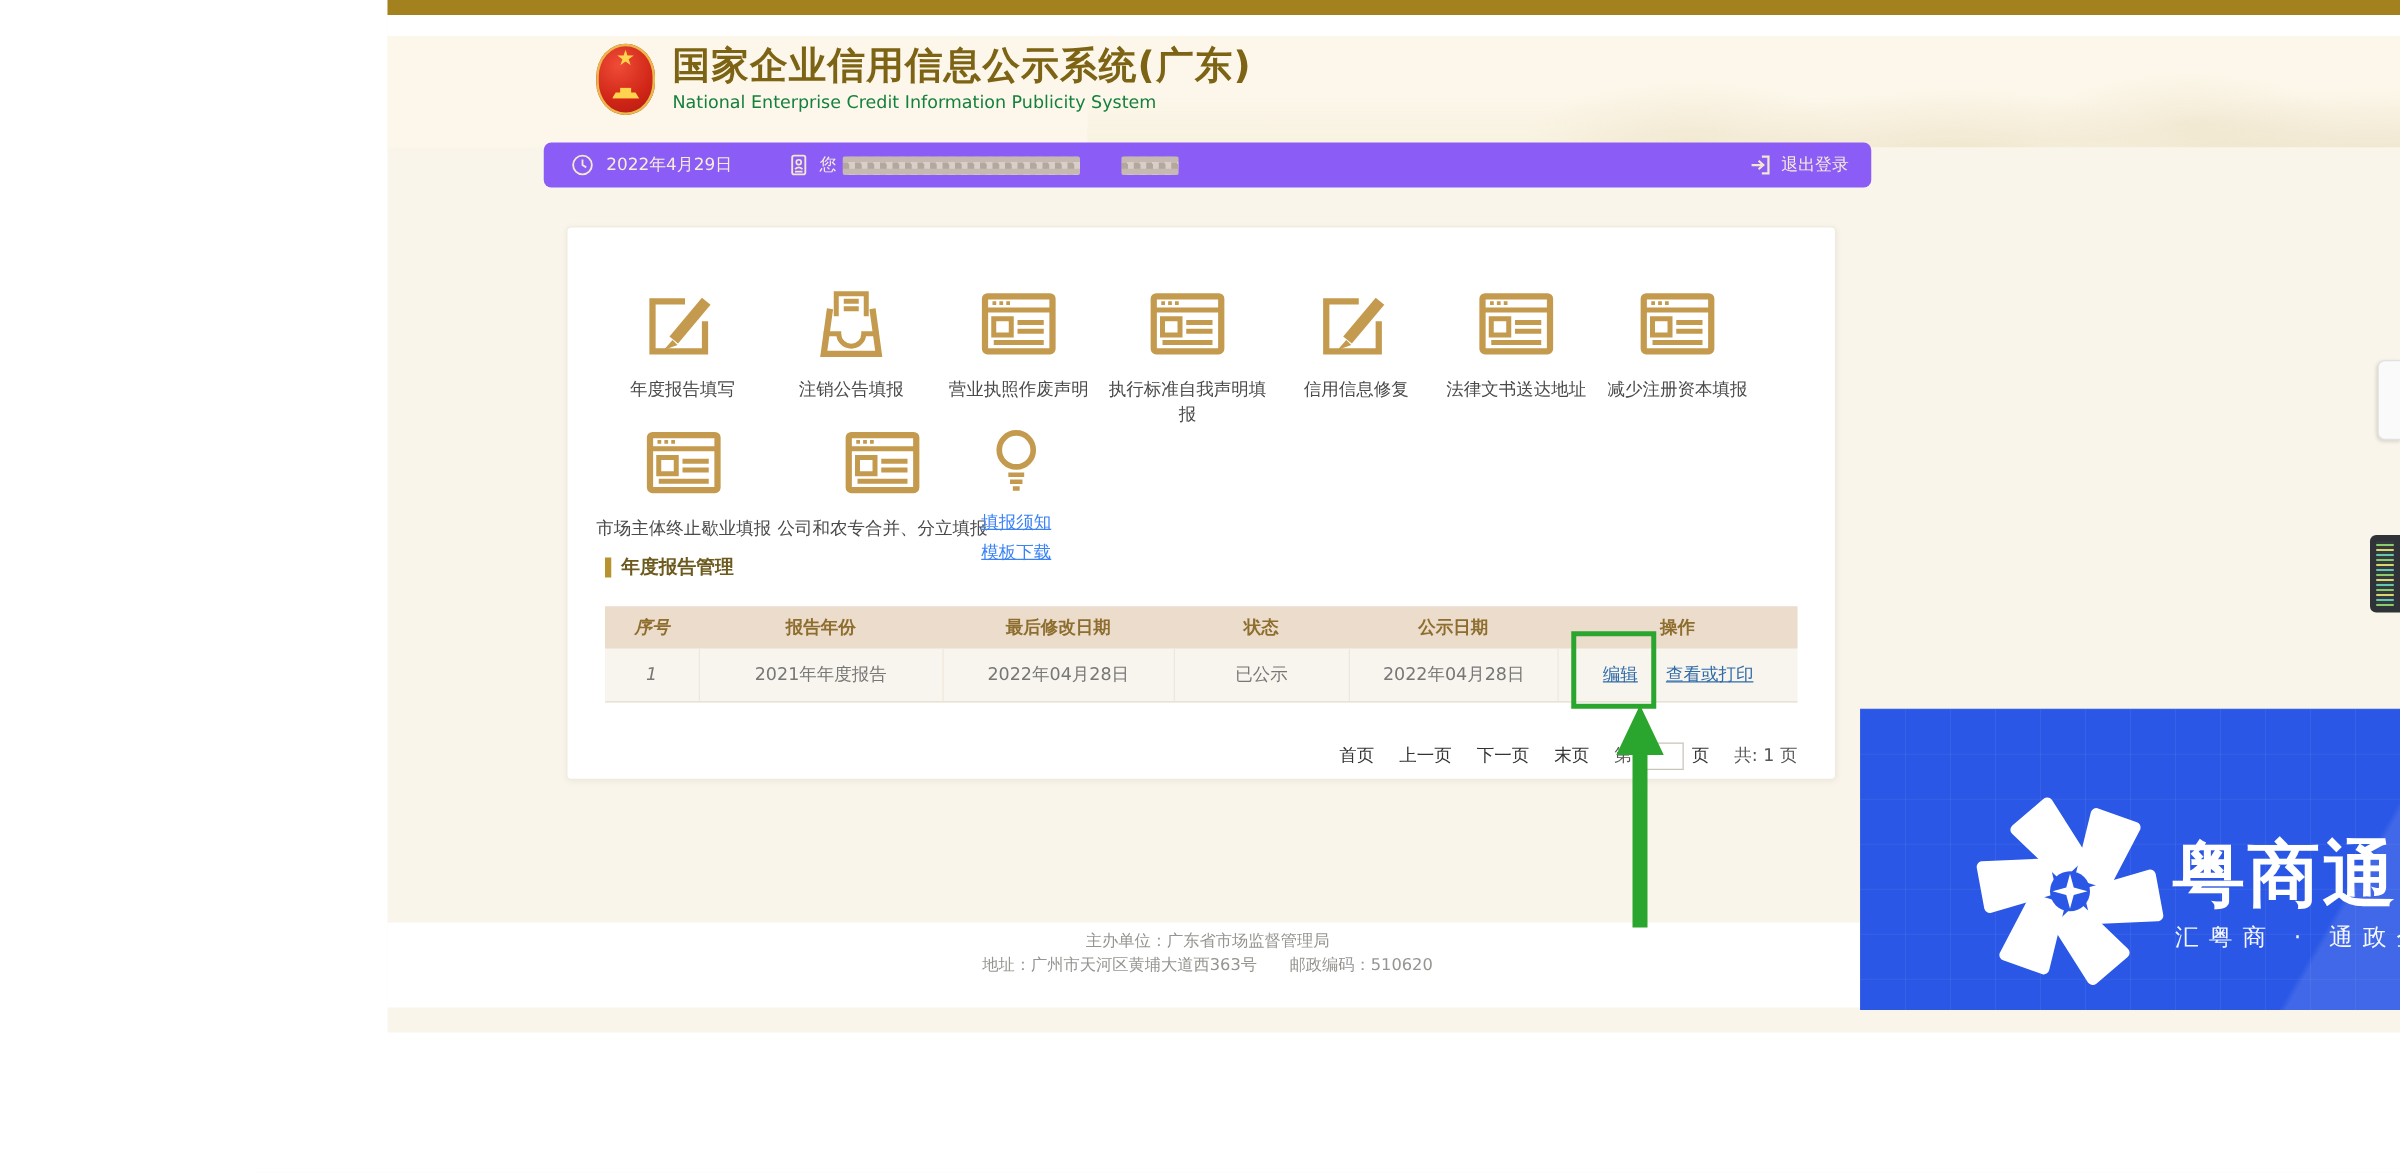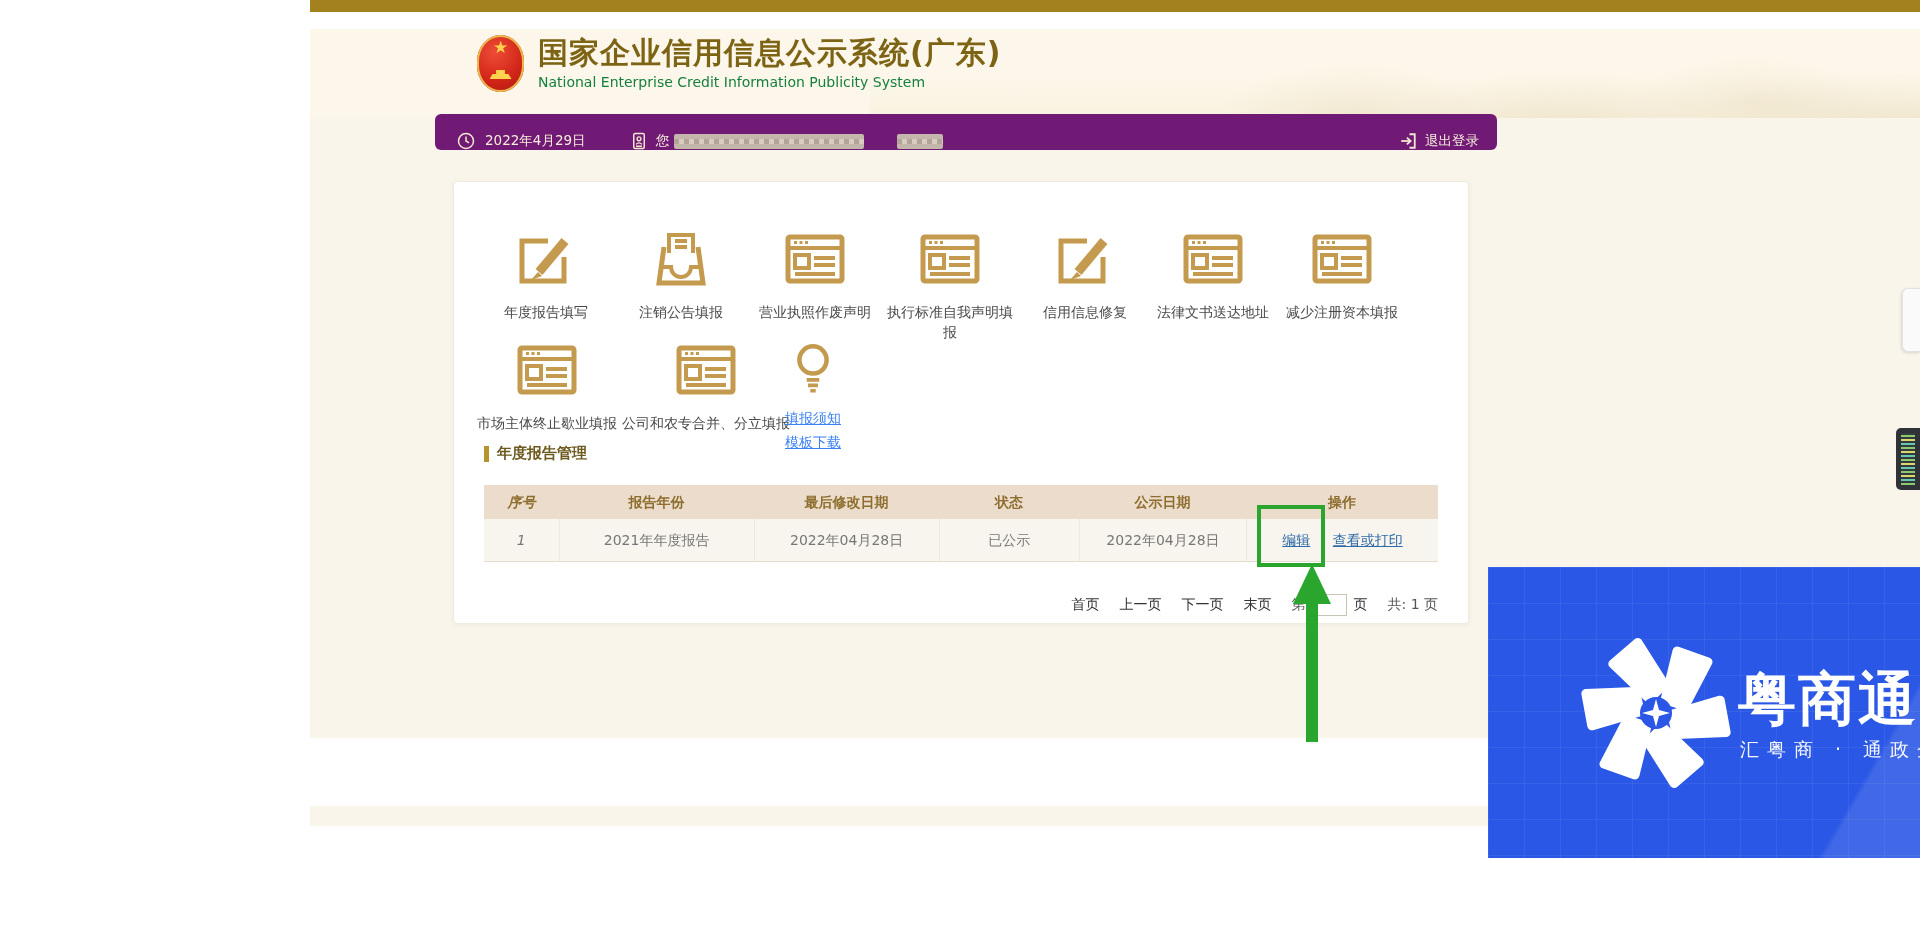--- a/index.html
+++ b/index.html
@@ -21,22 +21,22 @@
   .emblem{position:relative;width:47px;height:57px;margin-top:3px;border-radius:50% / 46%;
           background:radial-gradient(circle at 38% 30%, #ef4c37, #d02517 58%, #b21a10 95%);
           box-shadow:0 0 0 2px #e9b94c inset;}
   .emblem .star{position:absolute;left:0;right:0;top:4px;text-align:center;color:#ffd34d;font-size:17px;line-height:17px;}
   .emblem .gate{position:absolute;left:50%;bottom:13px;width:22px;height:9px;margin-left:-11px;background:#ffd34d;
           clip-path:polygon(0 100%,100% 100%,86% 45%,70% 45%,70% 0,30% 0,30% 45%,14% 45%);}
   .brand-text{margin-left:14px;}
   .site-title{font-size:30px;font-weight:bold;color:#7d6414;letter-spacing:1px;line-height:38px;margin-top:2px;}
   .site-sub{font-size:14px;color:#15803d;margin-top:2px;}
   
-  .userbar{position:absolute;left:125px;top:114px;width:1062px;height:36px;background:#701a75;border-radius:6px;
-           display:flex;align-items:flex-end;color:#f7eed9;font-size:13.5px;z-index:3;}
+  .userbar{position:absolute;left:125px;top:114px;width:1062px;height:36px;background:#8b5cf6;border-radius:6px;
+           display:flex;align-items:center;color:#f7eed9;font-size:13.5px;z-index:3;}
   .ub-left{display:flex;align-items:center;padding-left:22px;flex:1;}
   .ico-s{width:18px;height:18px;color:#f3e8cd;}
   .ub-date{margin-left:10px;}
   .ub-idico{margin-left:44px;}
   .ub-you{margin-left:8px;}
   .redact{height:15px;border-radius:2px;opacity:.95;
           background:repeating-conic-gradient(#c9bfae 0% 25%, #ded5c6 25% 50%, #b7ac9a 50% 75%, #d3c9b8 75%) 0 0 / 10px 10px;}
   .redact-1{width:190px;margin-left:5px;}
   .redact-2{width:46px;margin-left:33px;}
   .ub-right{display:flex;align-items:center;padding-right:18px;cursor:pointer;}
@@ -69,21 +69,21 @@
   .pager a{color:#333;text-decoration:none;margin-left:20px;cursor:pointer;}
   .pager .pg-first{margin-left:0;}
   .pager .pg-lbl{margin-left:20px;color:#555;}
   .pager input{width:30px;height:18px;margin:0 6px;border:1px solid #c9c4b8;background:#fff;}
   .pager .pg-total{margin-left:20px;color:#555;}
   
   .footer-band{position:absolute;left:0;top:738px;width:1610px;height:68px;background:#ffffff;z-index:1;}
   .footer-inner{position:absolute;left:125px;top:6px;width:1062px;text-align:center;font-size:13px;color:#979590;line-height:19px;}
   .footer-support{color:#e60012;cursor:pointer;}
   
-  .promo{position:absolute;left:1488px;top:567px;width:432px;height:291px;background:#2a57e5;overflow:hidden;z-index:5;}
+  .promo{position:absolute;left:1488px;top:567px;width:432px;height:241px;background:#2a57e5;overflow:hidden;z-index:5;}
   .promo-grid{position:absolute;inset:0;
     background-image:linear-gradient(rgba(255,255,255,.06) 1px, transparent 1px),
                      linear-gradient(90deg, rgba(255,255,255,.06) 1px, transparent 1px);
     background-size:36px 36px;}
   .promo-wedge{position:absolute;inset:0;background:linear-gradient(300deg, rgba(255,255,255,.10) 0 16%, transparent 17%);}
   .promo-logo{position:absolute;left:92px;top:70px;width:152px;height:152px;}
   .promo-title{position:absolute;left:250px;top:94px;font-size:58px;font-weight:bold;color:#ffffff;letter-spacing:2px;white-space:nowrap;}
   .promo-slogan{position:absolute;left:252px;top:170px;font-size:19px;color:rgba(255,255,255,.95);letter-spacing:8px;white-space:nowrap;}
   
   .anno-box{position:absolute;left:1257px;top:505px;width:60px;height:54px;border:4px solid #2aa52d;z-index:9;}
@@ -286,20 +286,22 @@
         <a>末页</a>
         <span class="pg-lbl">第</span>
         <input type="text" style="">
         <span>页</span>
         <span class="pg-total">共: 1 页</span>
       </div>
     </div>
 
     <div class="footer-band">
       <div class="footer-inner">
+        <div>主办单位：广东省市场监督管理局</div>
+        <div>地址：广州市天河区黄埔大道西363号　　邮政编码：510620</div>
       </div>
     </div>
   </div>
 
   <div class="promo">
     <div class="promo-grid"></div>
     <div class="promo-wedge"></div>
     <svg class="promo-logo" viewBox="-76 -76 152 152">
       <g fill="#ffffff" stroke="#ffffff" stroke-width="9" stroke-linejoin="round">
         <g>

